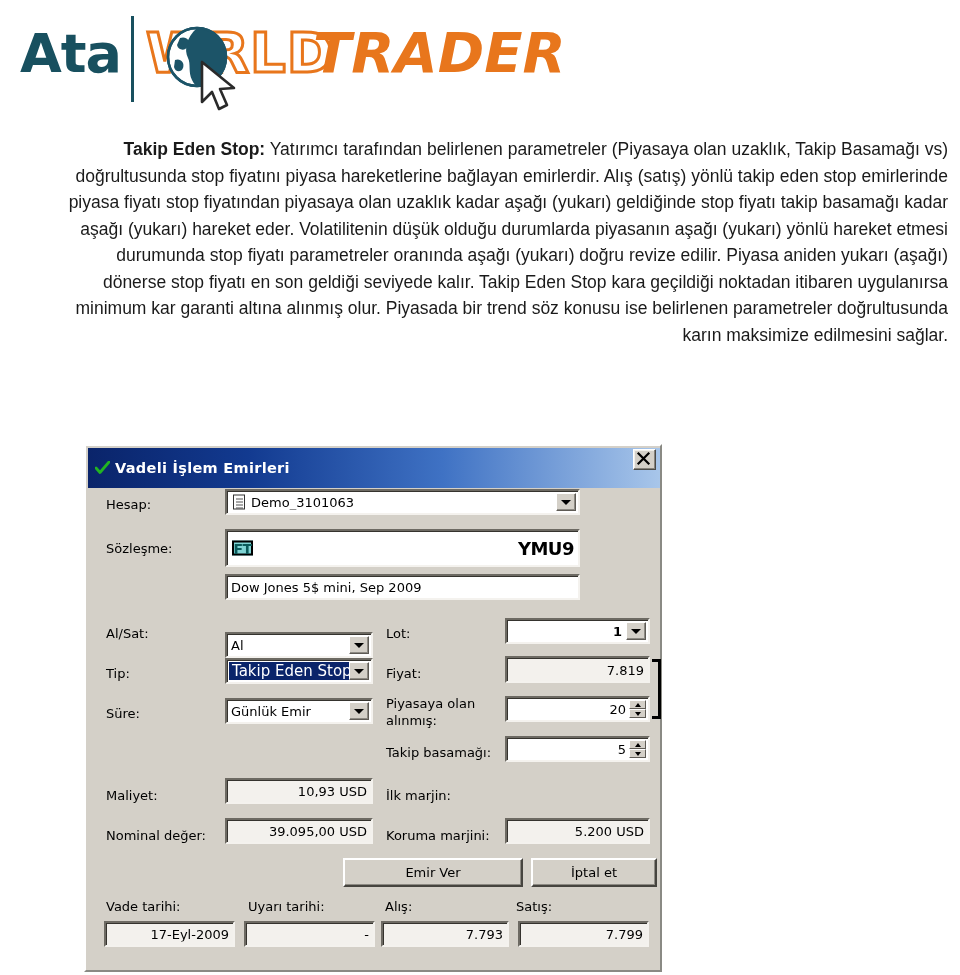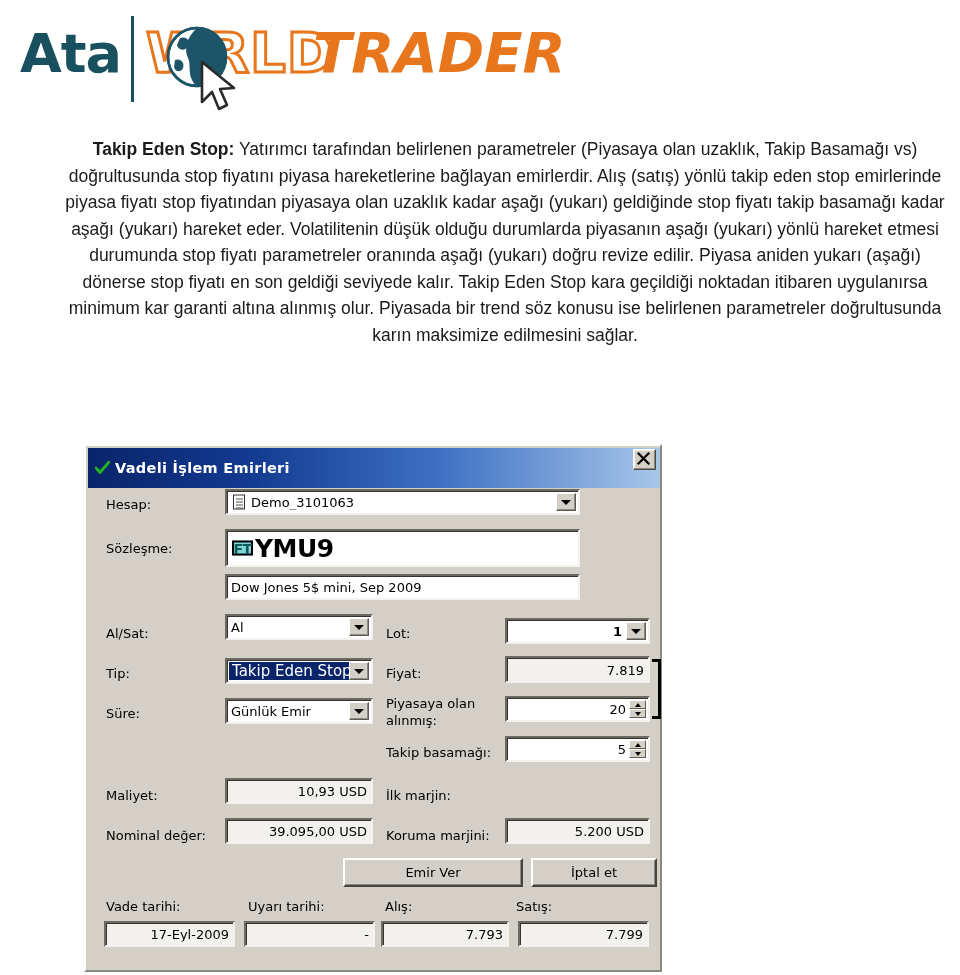--- a/index.html
+++ b/index.html
@@ -49,21 +49,21 @@
     font-family:"DejaVu Sans", sans-serif;
   }
   #logo .globe{ position:absolute; left:148px; top:18px; }
   #logo .cursor{ position:absolute; left:180px; top:52px; }
 
   
   #para{
     position:absolute; left:62px; top:136px;
     width:886px;
     font-size:17.5px; line-height:26.5px;
-    color:#1a1a1a; text-align:center;
+    color:#1a1a1a; text-align:right;
     font-family:"Liberation Sans", sans-serif;
   }
   #para b{ font-weight:bold; }
 
   
   #dialog{
     position:absolute; left:84px; top:444px;
     width:578px; height:528px;
     background:#d4d0c8;
     border:2px solid #8a8a84;
@@ -109,21 +109,21 @@
     box-shadow: inset 1px 1px 0 #35332e;
   }
   .ro{ background:#f3f1ed; }
   .txt{
     position:absolute; left:4px; right:4px; top:50%;
     transform:translateY(-50%);
     font-size:13px; color:#000; white-space:nowrap;
     overflow:hidden;
   }
   .txt.r{ text-align:right; }
-  .txt.big{ font-size:25px; font-weight:bold; letter-spacing:-0.5px; }
+  .txt.big{ font-size:18px; font-weight:bold; letter-spacing:-0.5px;text-align:right; }
 
   
   .arrow{
     position:absolute; top:2px; right:2px;
     width:18px; bottom:2px;
     background:#d4d0c8;
     border:1px solid #ffffff;
     border-right-color:#5e5b55; border-bottom-color:#5e5b55;
     box-shadow: inset -1px -1px 0 #8d8a83;
     display:flex; align-items:center; justify-content:center;
@@ -256,21 +256,21 @@
     <div class="sunken" style="left:137px; top:53px; width:355px; height:38px;">
       <span class="ftbadge">FT</span>
       <span class="txt big" style="left:28px;">YMU9</span>
     </div>
 
     <div class="sunken" style="left:137px; top:98px; width:355px; height:26px;">
       <span class="txt">Dow Jones 5$ mini, Sep 2009</span>
     </div>
 
     <div class="lbl" style="left:18px; top:151px;">Al/Sat:</div>
-    <div class="sunken" style="left:137px; top:138px; width:148px; height:26px;">
+    <div class="sunken" style="left:137px; top:156px; width:148px; height:26px;">
       <span class="txt">Al</span>
       <span class="arrow">
           <i></i>
         </span>
     </div>
 
     <div class="lbl" style="left:298px; top:151px;">Lot:</div>
     <div class="sunken" style="left:417px; top:142px; width:145px; height:26px;">
       <span class="txt r" style="right:26px; font-weight:bold;">1</span>
       <span class="arrow">

